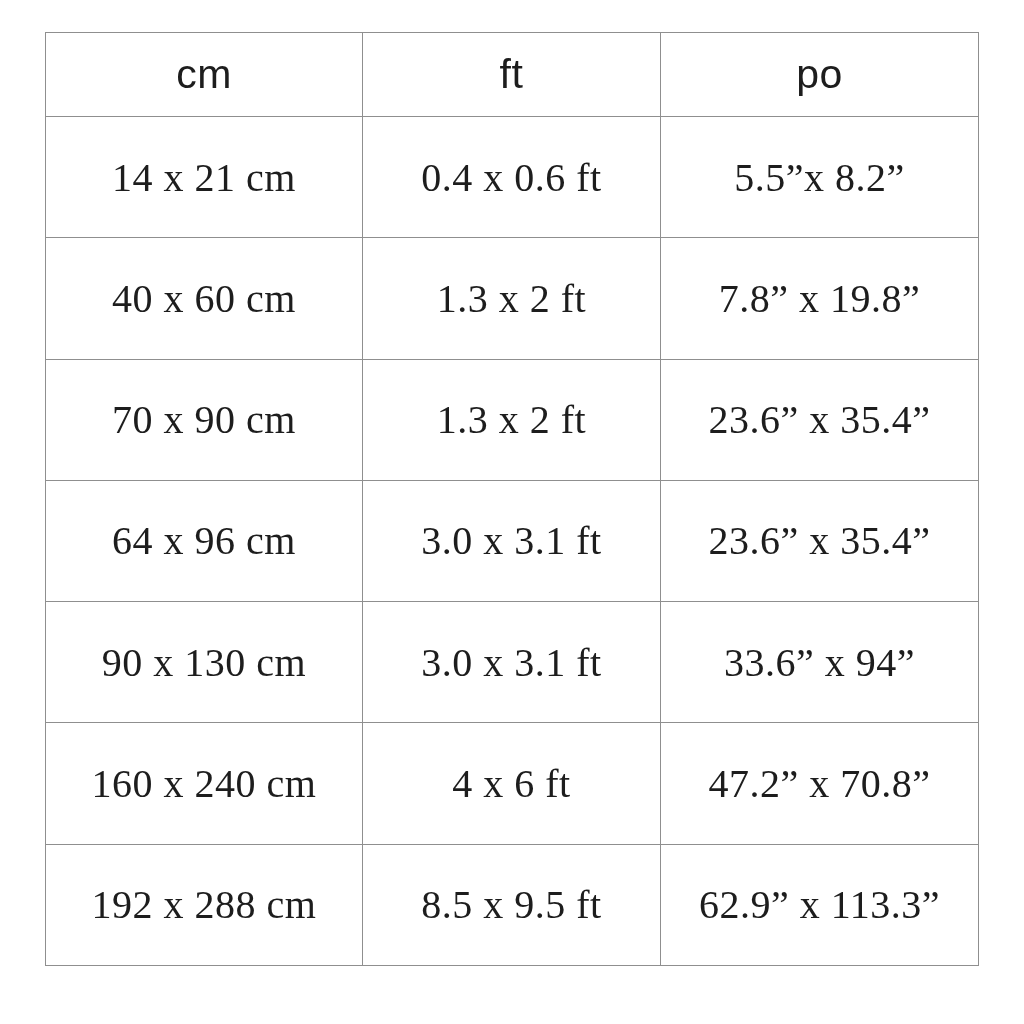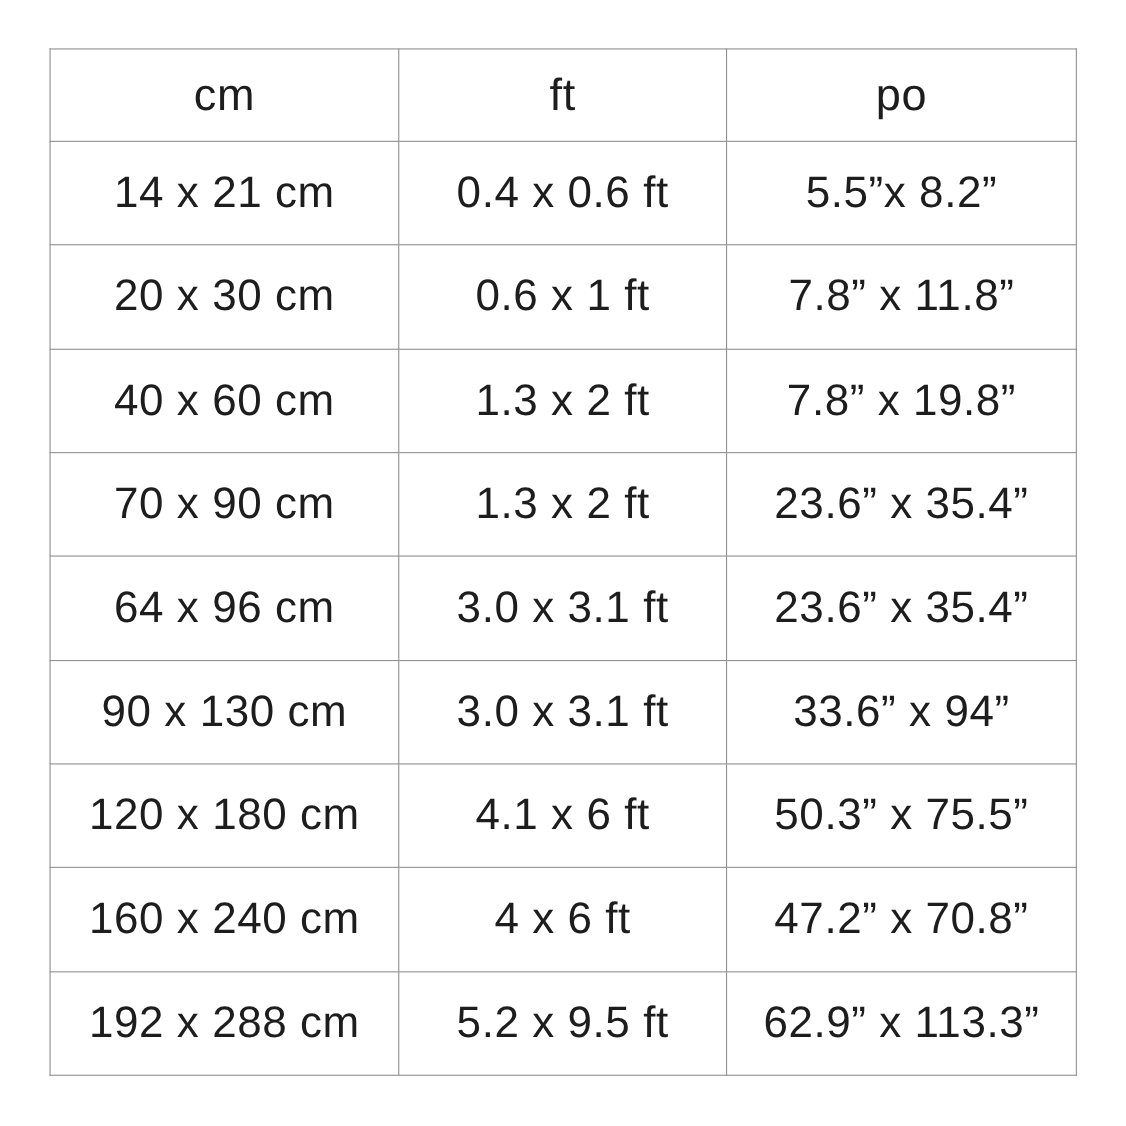--- a/index.html
+++ b/index.html
@@ -11,21 +11,21 @@
   .page {
     position: relative;
     width: 1024px;
     height: 1024px;
     background: var(--bg-color, #ffffff);
     overflow: hidden;
   }
   table.size-table {
     position: absolute;
     left: 45px;
-    top: 44px;
+    top: 32px;
     width: 933px;
     height: 934px;
     border-collapse: collapse;
     table-layout: fixed;
     color: var(--text-color, #1d1d1d);
   }
   table.size-table th,
   table.size-table td {
     border: 1px solid var(--border-color, #8f8f8f);
     text-align: center;
@@ -35,20 +35,21 @@
     letter-spacing: 0.5px;
     padding: 0;
     white-space: nowrap;
   }
   table.size-table thead th {
     height: 83px;
     font-size: 41px;
   }
   table.size-table tbody td {
     height: 85px;
+    font-family: Liberation Serif, serif;
   }
   col.c1 { width: 317px; }
   col.c2 { width: 298px; }
   col.c3 { width: 318px; }
 </style>
 </head>
 <body>
 
 <div class="page">
   <table class="size-table">
@@ -64,54 +65,44 @@
         <th>po</th>
       </tr>
     </thead>
     <tbody id="table-body">
         <tr>
           <td>14 x 21 cm</td>
           <td>0.4 x 0.6 ft</td>
           <td>5.5”x 8.2”</td>
         </tr>
         <tr>
-          <td>20 x 30 cm</td>
-          <td>0.6 x 1 ft</td>
-          <td>7.8” x 11.8”</td>
-        </tr>
-        <tr>
           <td>40 x 60 cm</td>
           <td>1.3 x 2 ft</td>
           <td>7.8” x 19.8”</td>
         </tr>
         <tr>
           <td>70 x 90 cm</td>
           <td>1.3 x 2 ft</td>
           <td>23.6” x 35.4”</td>
         </tr>
         <tr>
           <td>64 x 96 cm</td>
           <td>3.0 x 3.1 ft</td>
           <td>23.6” x 35.4”</td>
         </tr>
         <tr>
           <td>90 x 130 cm</td>
           <td>3.0 x 3.1 ft</td>
           <td>33.6” x 94”</td>
         </tr>
         <tr>
-          <td>120 x 180 cm</td>
-          <td>4.1 x 6 ft</td>
-          <td>50.3” x 75.5”</td>
-        </tr>
-        <tr>
           <td>160 x 240 cm</td>
           <td>4 x 6 ft</td>
           <td>47.2” x 70.8”</td>
         </tr>
         <tr>
           <td>192 x 288 cm</td>
-          <td>5.2 x 9.5 ft</td>
+          <td>8.5 x 9.5 ft</td>
           <td>62.9” x 113.3”</td>
         </tr>
       </tbody>
   </table>
 </div>
 
 </body></html>

